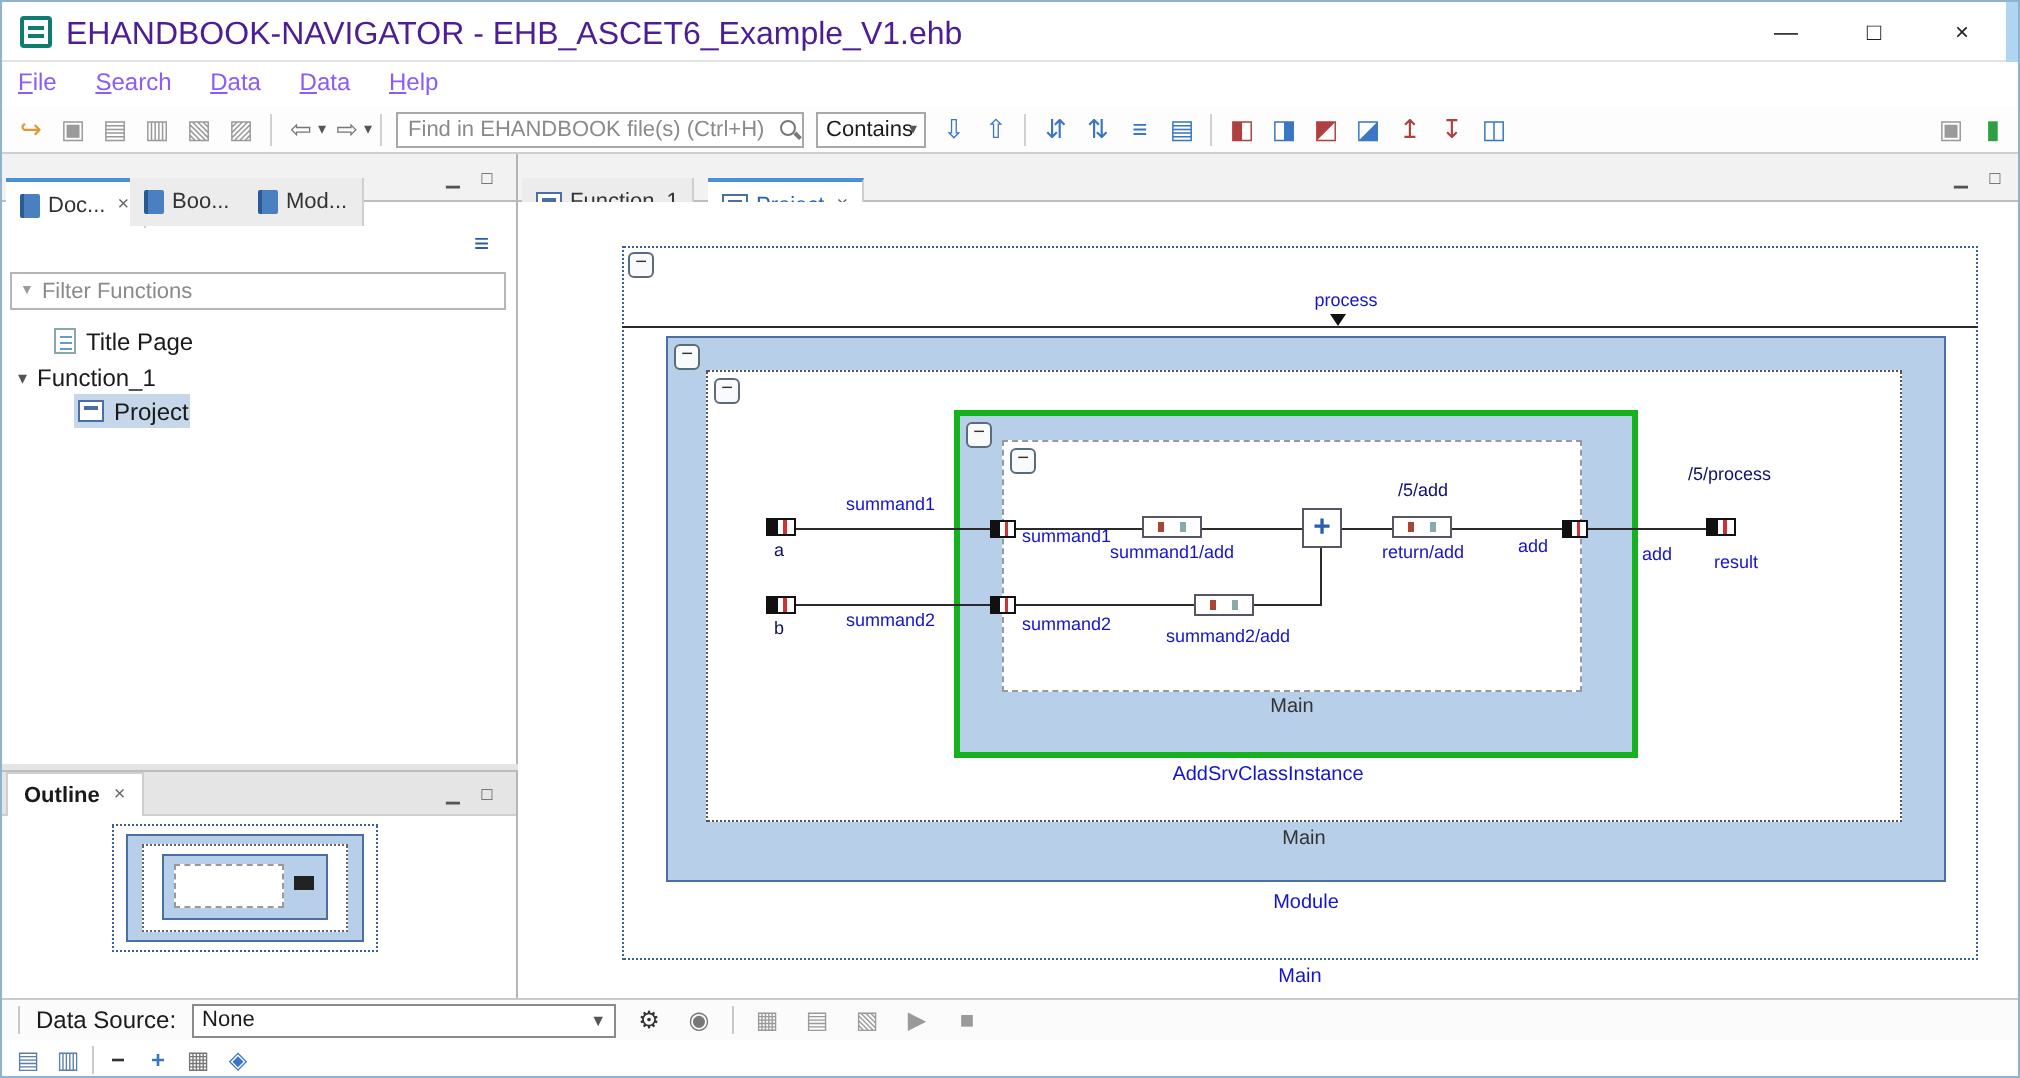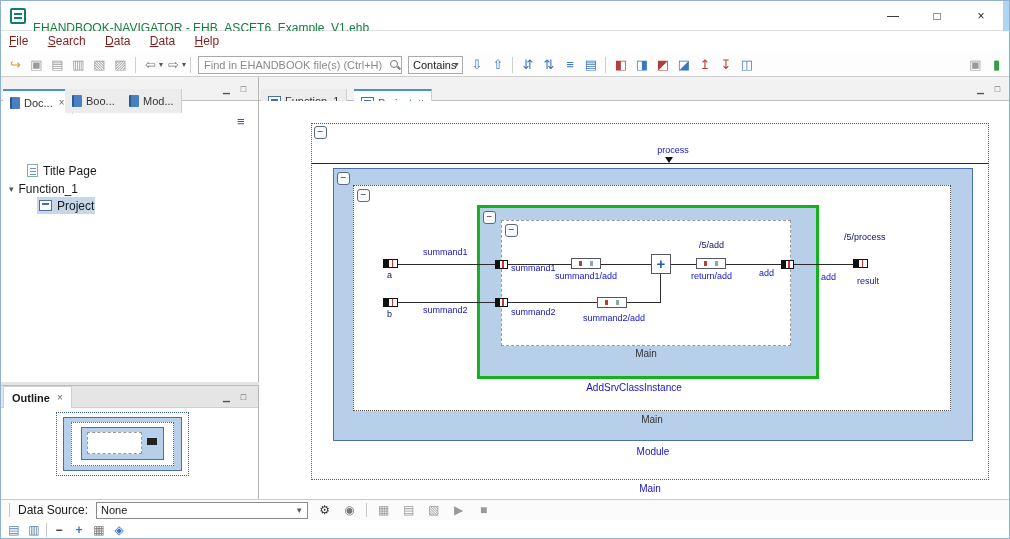--- a/index.html
+++ b/index.html
@@ -9,28 +9,28 @@
             border:1px solid #8fb2d0; }
   .abs { position:absolute; }
 
   
   .titlebar { position:absolute; left:0; top:0; width:1010px; height:30px; background:#fff;
               border-bottom:1px solid #e3e3e3; }
   .app-icon { position:absolute; left:9px; top:7px; width:16px; height:16px;
               border:2px solid #0e7d6e; border-radius:2px; }
   .app-icon::after { content:""; position:absolute; left:2px; top:3px; width:8px; height:2px;
               background:#0e7d6e; box-shadow:0 4px 0 #0e7d6e; }
-  .title-text { position:absolute; left:32px; top:20px; font-size:12px; color:#15803d; white-space:nowrap; }
+  .title-text { position:absolute; left:32px; top:8px; font-size:16px; color:#4c1d95; white-space:nowrap; }
   .win-btn { position:absolute; top:0; width:44px; height:30px; text-align:center; line-height:30px;
              font-size:12px; color:#222; }
   .win-edge { position:absolute; right:0; top:0; width:8px; height:45px; background:#aed6f2; }
 
   
   .menubar { position:absolute; left:0; top:30px; width:1010px; height:22px; background:#fff; }
-  .menu-item { display:inline-block; padding:3px 8px; font-size:12px; color:#7f1d1d; cursor:default; }
+  .menu-item { display:inline-block; padding:3px 8px; font-size:12px; color:#8b5cf6; cursor:default; }
   .menu-item::first-letter { text-decoration:underline; }
 
   
   .toolbar { position:absolute; left:0; top:52px; width:1010px; height:24px; background:#fdfdfd;
              border-bottom:1px solid #cfcfcf; display:flex; align-items:center; padding:0 4px; }
   .ticon { display:inline-flex; width:19px; height:19px; align-items:center; justify-content:center;
            font-size:13px; margin:0 1px; }
   .tsep { width:1px; height:16px; background:#d0d0d0; margin:0 4px; }
   .caret { font-size:8px; color:#555; margin-left:-2px; }
   .search-wrap { position:relative; margin:0 3px; }
@@ -201,20 +201,24 @@
       </span>
       <span class="tab" style="left:121px">
         <span class="book-icon"></span>
         <span>Mod...</span>
       </span>
       <span class="panel-btn" style="left:218px">▁</span>
       <span class="panel-btn" style="left:235px">□</span>
     </div>
 
     <span class="fv-menu-icon">≡</span>
+    <div class="filter-box">
+      <span class="funnel">▼</span>
+      <span class="filter-text">Filter Functions</span>
+    </div>
 
     <div class="tree-sel"></div>
     <div class="tree-row" style="left:26px;top:85px">
       <span class="page-icon"></span>
       <span>Title Page</span>
     </div>
     <div class="tree-row" style="left:8px;top:103px">
       <span class="chevron">▾</span>
       <span>Function_1</span>
     </div>

